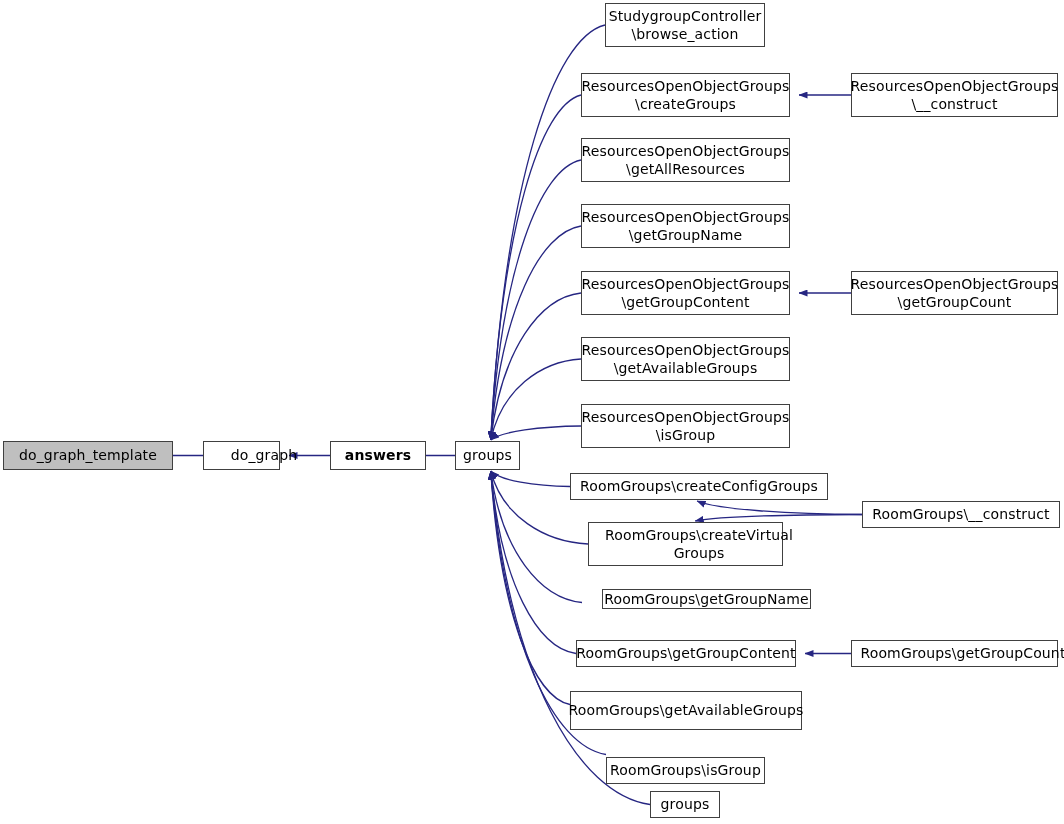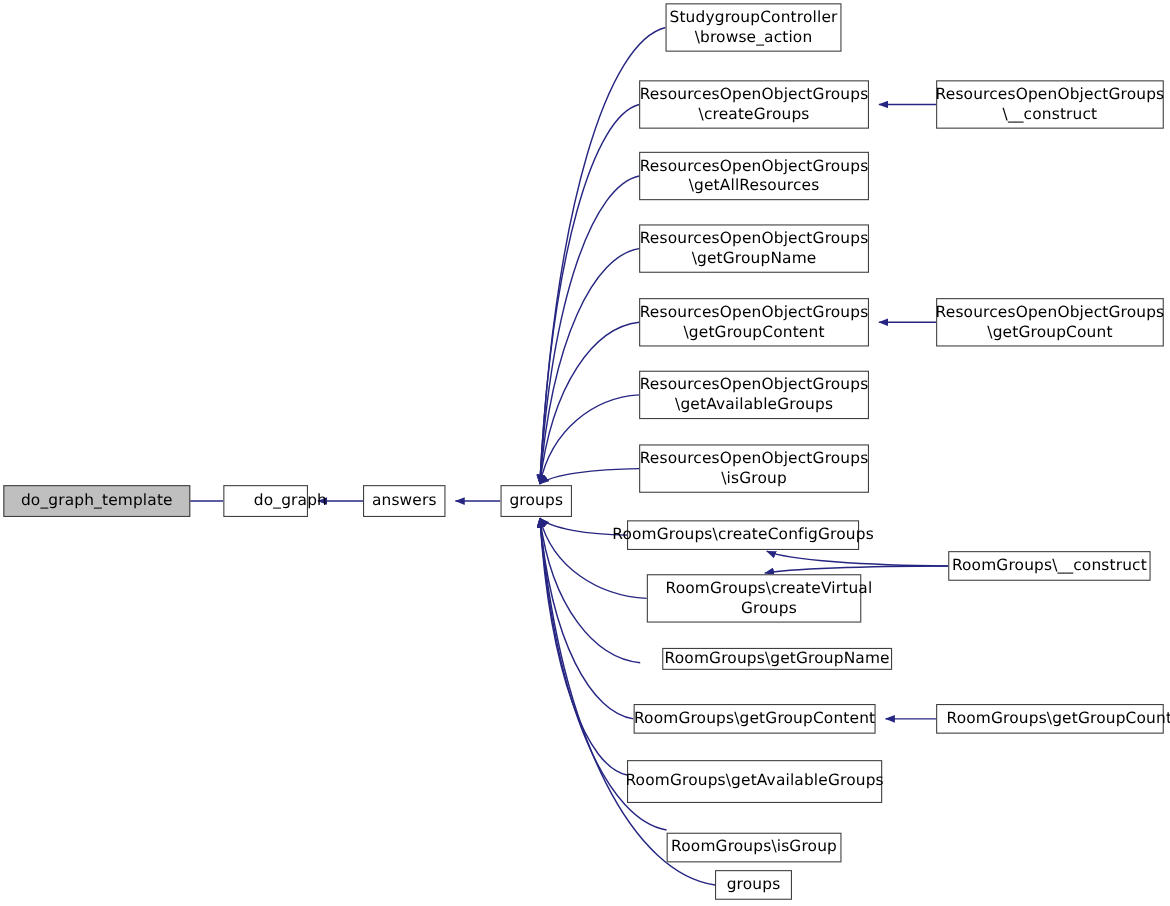--- a/index.html
+++ b/index.html
@@ -72,42 +72,42 @@
       <path d="M650,804.5 C578.3375,794.495 509.86,677.77 490.75,471" fill="none" stroke="#262682" stroke-width="1.3" marker-end="url(#arrowhead)"></path>
       <path d="M851,95 L799,95" fill="none" stroke="#262682" stroke-width="1.3" marker-end="url(#arrowhead)"></path>
       <path d="M851,293 L799,293" fill="none" stroke="#262682" stroke-width="1.3" marker-end="url(#arrowhead)"></path>
       <path d="M862,514.5 C787.7725,514.095 716.8439999999999,509.37 697.05,501" fill="none" stroke="#262682" stroke-width="1.3" marker-end="url(#arrowhead)"></path>
       <path d="M862,514.5 C786.9625,514.695 715.26,516.97 695.25,521" fill="none" stroke="#262682" stroke-width="1.3" marker-end="url(#arrowhead)"></path>
       <path d="M851,653.5 L805,653.5" fill="none" stroke="#262682" stroke-width="1.3" marker-end="url(#arrowhead)"></path>
     </svg>
   <div id="node-layer">
       <div class="node highlight" style="left: 3px; top: 441px; width: 170px; height: 29px;">do_graph_template</div>
       <div class="node" style="left: 203px; top: 441px; width: 77px; height: 29px; padding-left: 48px;">do_graph</div>
-      <div class="node" style="left: 330px; top: 441px; width: 75px; height: 29px;">answers</div>
+      <div class="node" style="left: 330px; top: 441px; width: 96px; height: 29px; font-weight: bold;">answers</div>
       <div class="node" style="left: 455px; top: 441px; width: 65px; height: 29px;">groups</div>
       <div class="node" style="left: 605px; top: 3px; width: 160px; height: 44px;">StudygroupController
 \browse_action</div>
       <div class="node" style="left: 581px; top: 73px; width: 209px; height: 44px;">ResourcesOpenObjectGroups
 \createGroups</div>
       <div class="node" style="left: 851px; top: 73px; width: 207px; height: 44px;">ResourcesOpenObjectGroups
 \__construct</div>
       <div class="node" style="left: 581px; top: 138px; width: 209px; height: 44px;">ResourcesOpenObjectGroups
 \getAllResources</div>
       <div class="node" style="left: 581px; top: 204px; width: 209px; height: 44px;">ResourcesOpenObjectGroups
 \getGroupName</div>
       <div class="node" style="left: 581px; top: 271px; width: 209px; height: 44px;">ResourcesOpenObjectGroups
 \getGroupContent</div>
       <div class="node" style="left: 851px; top: 271px; width: 207px; height: 44px;">ResourcesOpenObjectGroups
 \getGroupCount</div>
       <div class="node" style="left: 581px; top: 337px; width: 209px; height: 44px;">ResourcesOpenObjectGroups
 \getAvailableGroups</div>
       <div class="node" style="left: 581px; top: 404px; width: 209px; height: 44px;">ResourcesOpenObjectGroups
 \isGroup</div>
-      <div class="node" style="left: 570px; top: 473px; width: 211px; height: 27px;">RoomGroups\createConfigGroups</div>
-      <div class="node" style="left: 862px; top: 501px; width: 184px; height: 27px;">RoomGroups\__construct</div>
+      <div class="node" style="left: 570px; top: 473px; width: 258px; height: 27px;">RoomGroups\createConfigGroups</div>
+      <div class="node" style="left: 862px; top: 501px; width: 198px; height: 27px;">RoomGroups\__construct</div>
       <div class="node" style="left: 588px; top: 522px; width: 195px; height: 44px; padding-left: 30px;">RoomGroups\createVirtual
 Groups</div>
       <div class="node" style="left: 602px; top: 589px; width: 209px; height: 20px;">RoomGroups\getGroupName</div>
       <div class="node" style="left: 576px; top: 640px; width: 220px; height: 27px;">RoomGroups\getGroupContent</div>
       <div class="node" style="left: 851px; top: 640px; width: 207px; height: 27px; padding-left: 20px;">RoomGroups\getGroupCount</div>
       <div class="node" style="left: 570px; top: 691px; width: 232px; height: 39px;">RoomGroups\getAvailableGroups</div>
       <div class="node" style="left: 606px; top: 741px; width: 159px; height: 27px; margin-top: 16px;">RoomGroups\isGroup</div>
       <div class="node" style="left: 650px; top: 791px; width: 70px; height: 27px;">groups</div>
     </div>
 </div>

